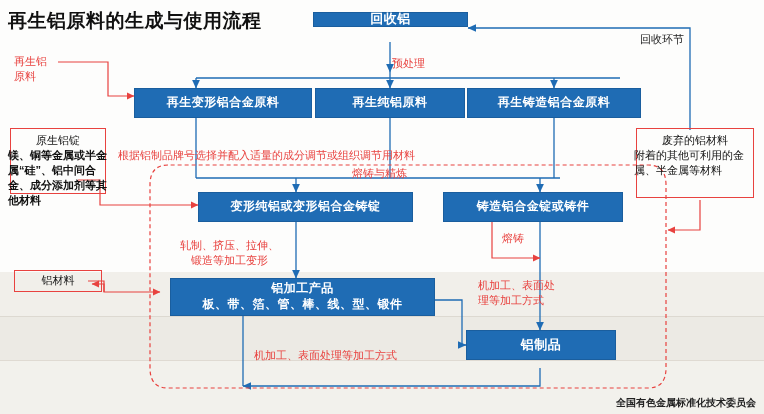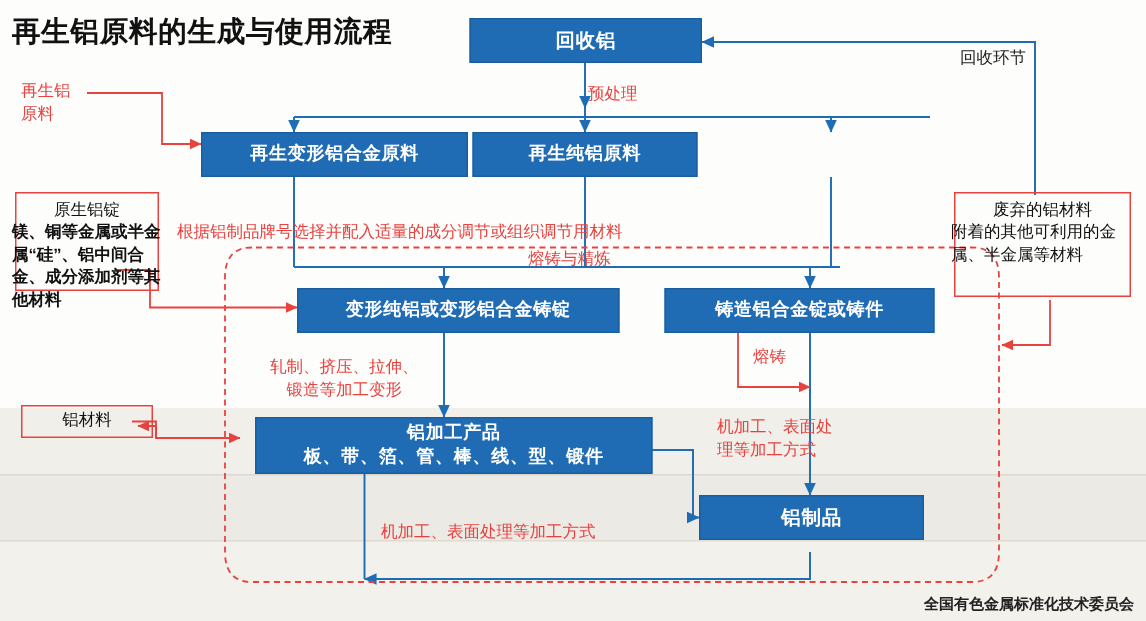--- a/index.html
+++ b/index.html
@@ -156,26 +156,27 @@
       <path d="M104,292 L104,284 L92,284" marker-end="url(#ared)"></path>
 
       <path d="M700,200 L700,230 L668,230" marker-end="url(#ared)"></path>
 
       <path d="M492,222 L492,258 L540,258" marker-end="url(#ared)"></path>
     </g>
   </svg>
 
   <div class="title">再生铝原料的生成与使用流程</div>
 
-  <div class="node lg" style="left:313px; top:12px; width:155px; height:30px;">回收铝</div>
+  <div class="node lg" style="left:313px; top:12px; width:155px; height:15px;">回收铝</div>
 
   <div class="node md" style="left:134px; top:88px; width:178px; height:30px;">再生变形铝合金原料</div>
 
   <div class="node md" style="left:315px; top:88px; width:150px; height:30px;">再生纯铝原料</div>
 
+  <div class="node md" style="left:467px; top:88px; width:174px; height:30px;">再生铸造铝合金原料</div>
 
   <div class="node md" style="left:198px; top:192px; width:215px; height:30px;">变形纯铝或变形铝合金铸锭</div>
 
   <div class="node md" style="left:443px; top:192px; width:180px; height:30px;">铸造铝合金锭或铸件</div>
 
   <div class="node lg" style="left:466px; top:330px; width:150px; height:30px;">铝制品</div>
 
   <div class="node md" style="left:170px; top:278px; width:265px; height:38px; flex-direction:column; line-height:1.3;">
     <span>铝加工产品</span>
     <span>板、带、箔、管、棒、线、型、锻件</span>

